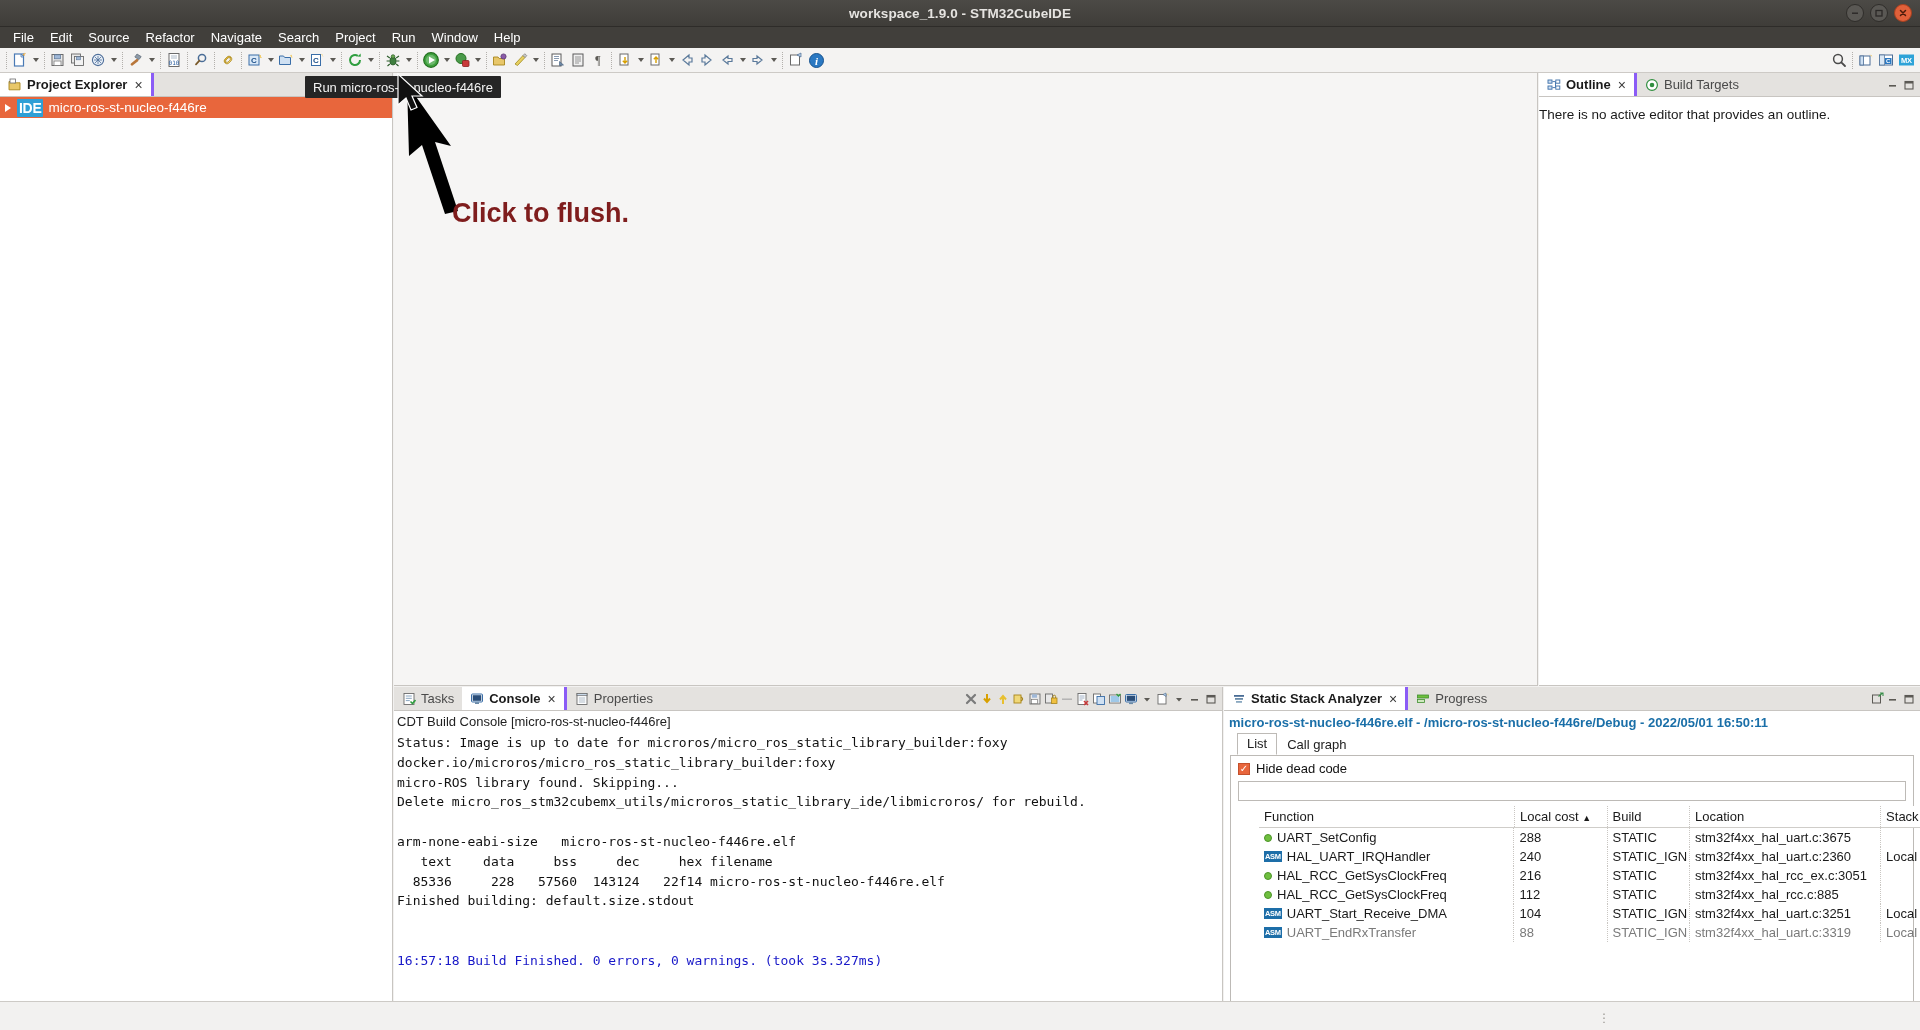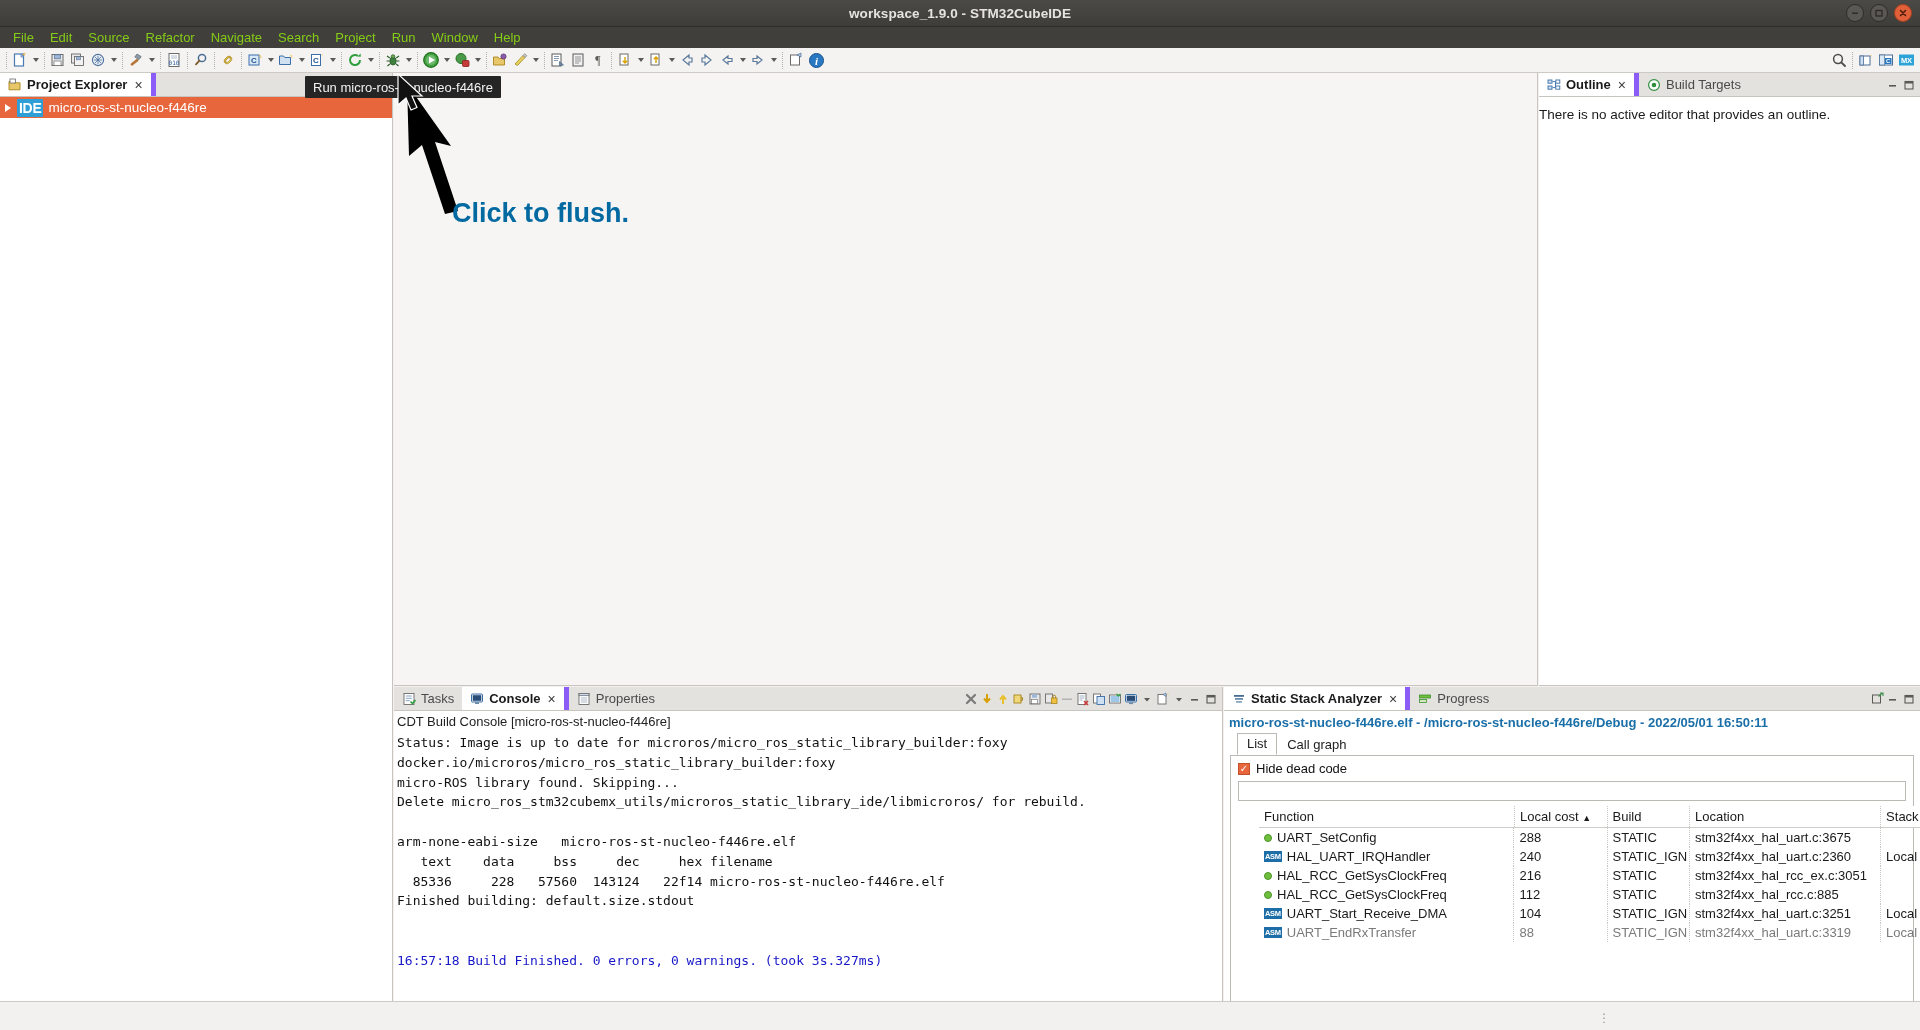--- a/index.html
+++ b/index.html
@@ -35,21 +35,21 @@
   .winbtn.close { background: #e0603a; border-color: #a8401f; color: #fff; }
   .winbtn svg { display: block; }
 
   
   .menubar {
     position: absolute; left: 0; top: 27px; width: 1920px; height: 21px;
     background: #413f3b;
     display: flex; align-items: center; padding-left: 5px;
   }
   .menuitem {
-    color: #84cc16; font-size: 13px; padding: 2px 8px; cursor: default;
+    color: #ffffff; font-size: 13px; padding: 2px 8px; cursor: default;
     white-space: nowrap;
   }
 
   
   .toolbar {
     position: absolute; left: 0; top: 48px; width: 1920px; height: 25px;
     background: #f4f3f2; border-bottom: 1px solid #cdcac6;
     display: flex; align-items: center;
   }
   .tb-left { display: flex; align-items: center; padding-left: 3px; }
@@ -74,21 +74,21 @@
     display: flex; align-items: stretch; position: relative;
     border-bottom: 1px solid #c8c5c1;
   }
   .tab {
     display: flex; align-items: center; gap: 5px;
     padding: 0 8px; font-size: 13px; color: #3a3a3a;
     position: relative; white-space: nowrap;
   }
   .tab.active {
     background: #fff; font-weight: bold; color: #1a1a1a;
-    border-right: 5px solid #8b5cf6;
+    border-right: 3px solid #8b5cf6;
   }
   .tab.inactive { color: #4a4a4a; }
   .tab .x {
     font-size: 14px; color: #3a3a3a; line-height: 1;
     margin-left: 2px; font-weight: normal;
   }
   .tabtools {
     margin-left: auto; display: flex; align-items: center;
     gap: 2px; padding-right: 4px;
   }
@@ -196,21 +196,21 @@
   #tooltip {
     position: absolute; left: 305px; top: 76px; height: 22px;
     background: #252525; color: #f2f2f2; font-size: 13px;
     display: flex; align-items: center; padding: 0 8px;
     border-radius: 1px; z-index: 40; white-space: nowrap;
   }
   #cursor { position: absolute; left: 395px; top: 72px; z-index: 60; }
   #annot-arrow { position: absolute; left: 395px; top: 80px; z-index: 50; }
   #annot-text {
     position: absolute; left: 452px; top: 198px; z-index: 50;
-    font-size: 27px; font-weight: bold; color: #0369a1;
+    font-size: 27px; font-weight: bold; color: #7f1d1d;
     font-family: "Liberation Sans", sans-serif;
   }
 </style>
 </head>
 <body>
 
 <div id="app">
 
   <div class="titlebar">
     <div class="title">workspace_1.9.0 - STM32CubeIDE</div>

